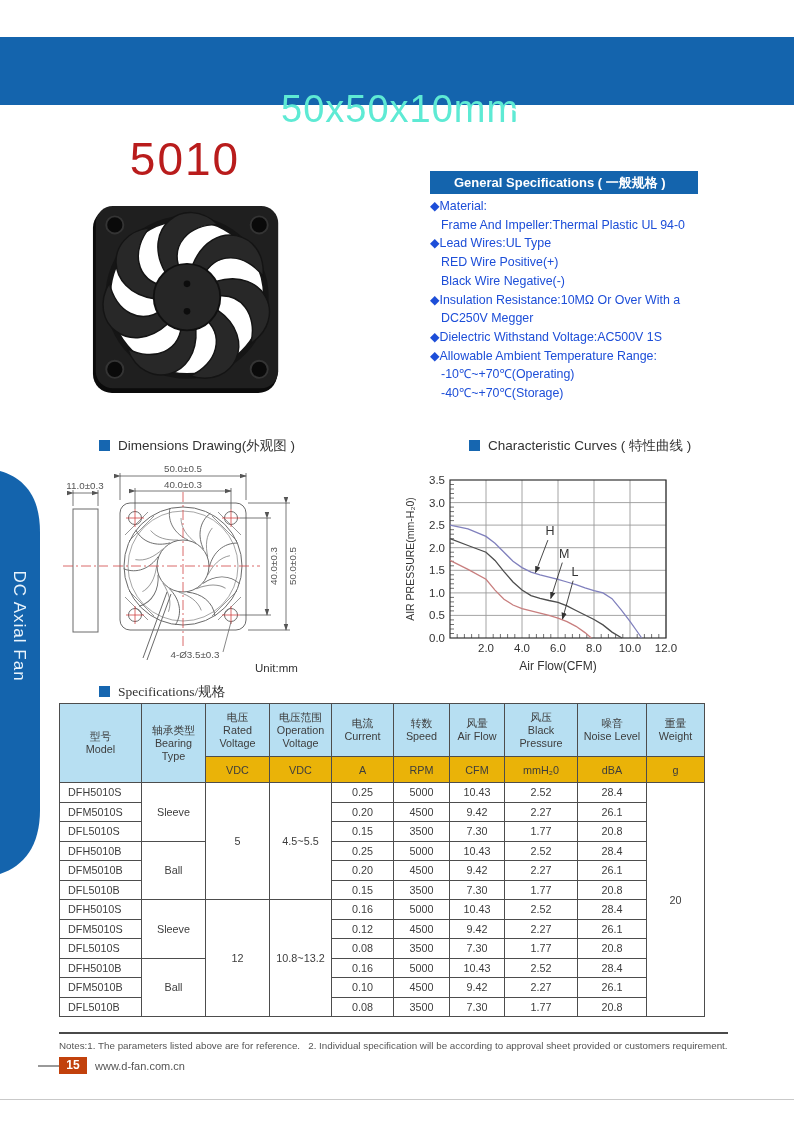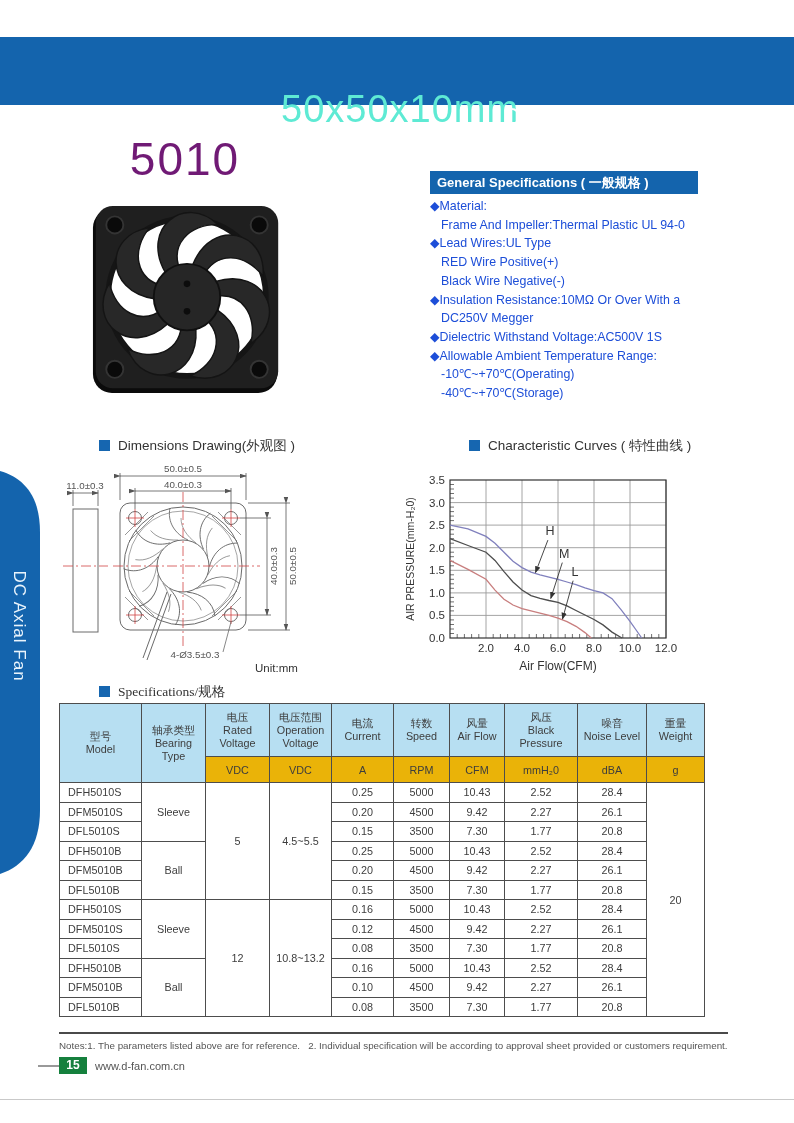--- a/index.html
+++ b/index.html
@@ -12,25 +12,25 @@
   .brand{left:70px;top:56px;display:flex;align-items:center;gap:4px;}
   .brand-name{color:#fff;font-size:33px;font-weight:bold;letter-spacing:3px;line-height:36px;}
   .hsize{left:281px;top:50px;color:#5eead4;font-size:38px;line-height:44px;letter-spacing:1px;}
   .hsub{left:504px;top:67px;color:#fff;font-size:23px;letter-spacing:0.5px;}
 
   
   .sidetab{left:0;top:468px;}
   .sidetab text{fill:#eaf4fc;font-size:17px;letter-spacing:1px;}
 
   
-  .model-title{left:118px;top:132px;width:134px;text-align:center;font-size:46px;color:#701a75;letter-spacing:2px;}
+  .model-title{left:118px;top:132px;width:134px;text-align:center;font-size:46px;color:#b91c1c;letter-spacing:2px;}
 
   
   .gs-bar{left:430px;top:171px;width:268px;height:23px;background:#1464ad;color:#fff;
-          font-size:13px;font-weight:bold;line-height:23px;padding-left:7px;box-sizing:border-box;}
+          font-size:13px;font-weight:bold;line-height:23px;padding-left:24px;box-sizing:border-box;}
   .gs-list{left:430px;top:197px;width:300px;font-size:12.4px;line-height:18.7px;color:#1d4ed8;}
   .gs-line.ind{padding-left:11px;}
 
   
   .sec-title{font-size:13.5px;color:#333;white-space:nowrap;padding-left:40px;}
   .sq{display:inline-block;width:11px;height:11px;background:#1666b0;margin-right:8px;position:relative;top:1px;}
   .st-dim{left:59px;top:437px;}
   .st-cur{left:429px;top:437px;}
   .st-spec{left:59px;top:683px;font-family:Liberation Serif, serif;}
 
@@ -44,21 +44,21 @@
        font-size:10.8px;color:#3d3d3d;text-align:center;padding:0 2px;}
   .spec-table th.h1{height:52px;background:#b7dff2;white-space:pre-line;line-height:13px;}
   .spec-table th.h2{height:25px;background:#eab308;}
   .spec-table td{height:18.5px;background:#fff;}
   .spec-table td.model{text-align:left;padding-left:8px;}
 
   
   .notes-rule{left:59px;top:1032px;width:669px;height:2px;background:#4a4a4a;}
   .notes{left:59px;top:1040px;width:680px;font-size:9.8px;color:#555;white-space:pre;}
   .page-dash{left:38px;top:1065px;width:21px;height:1.5px;background:#999;}
-  .page-box{left:59px;top:1057px;width:28px;height:17px;background:#15803d;color:#fff;
+  .page-box{left:59px;top:1057px;width:28px;height:17px;background:#c2410c;color:#fff;
             font-size:12px;font-weight:bold;text-align:center;line-height:17px;}
   .site{left:95px;top:1060px;font-size:11px;color:#555;}
   .bottom-rule{left:0;top:1099px;width:794px;height:1px;background:#c9c9c9;}
 </style>
 </head>
 <body>
 
 <div class="page">
 
   <div class="abs topbar">

